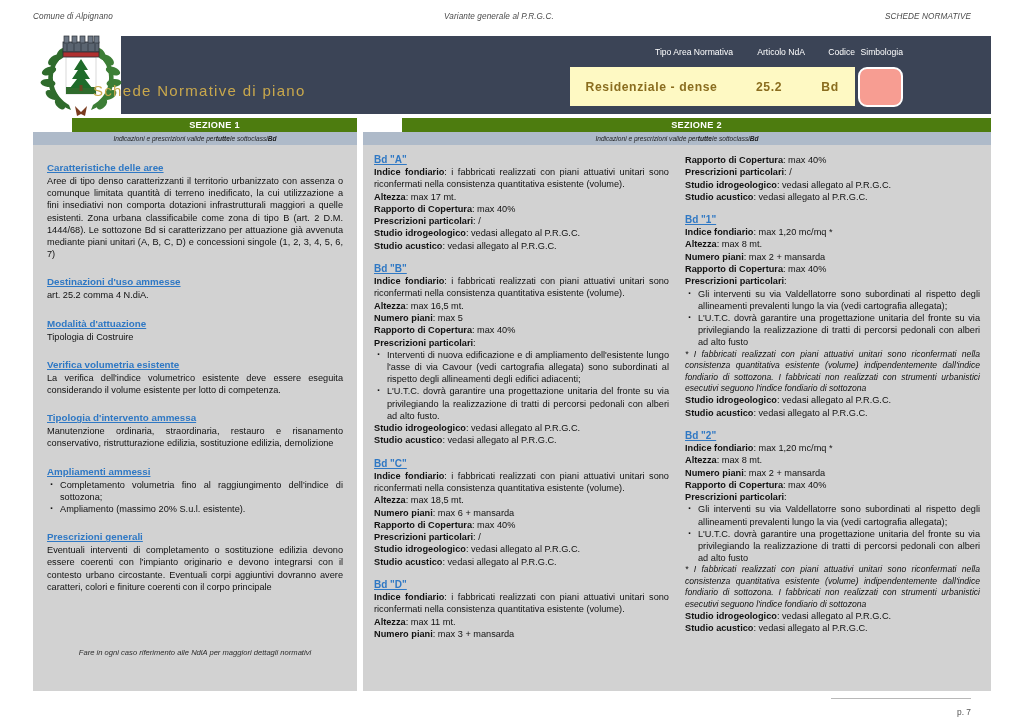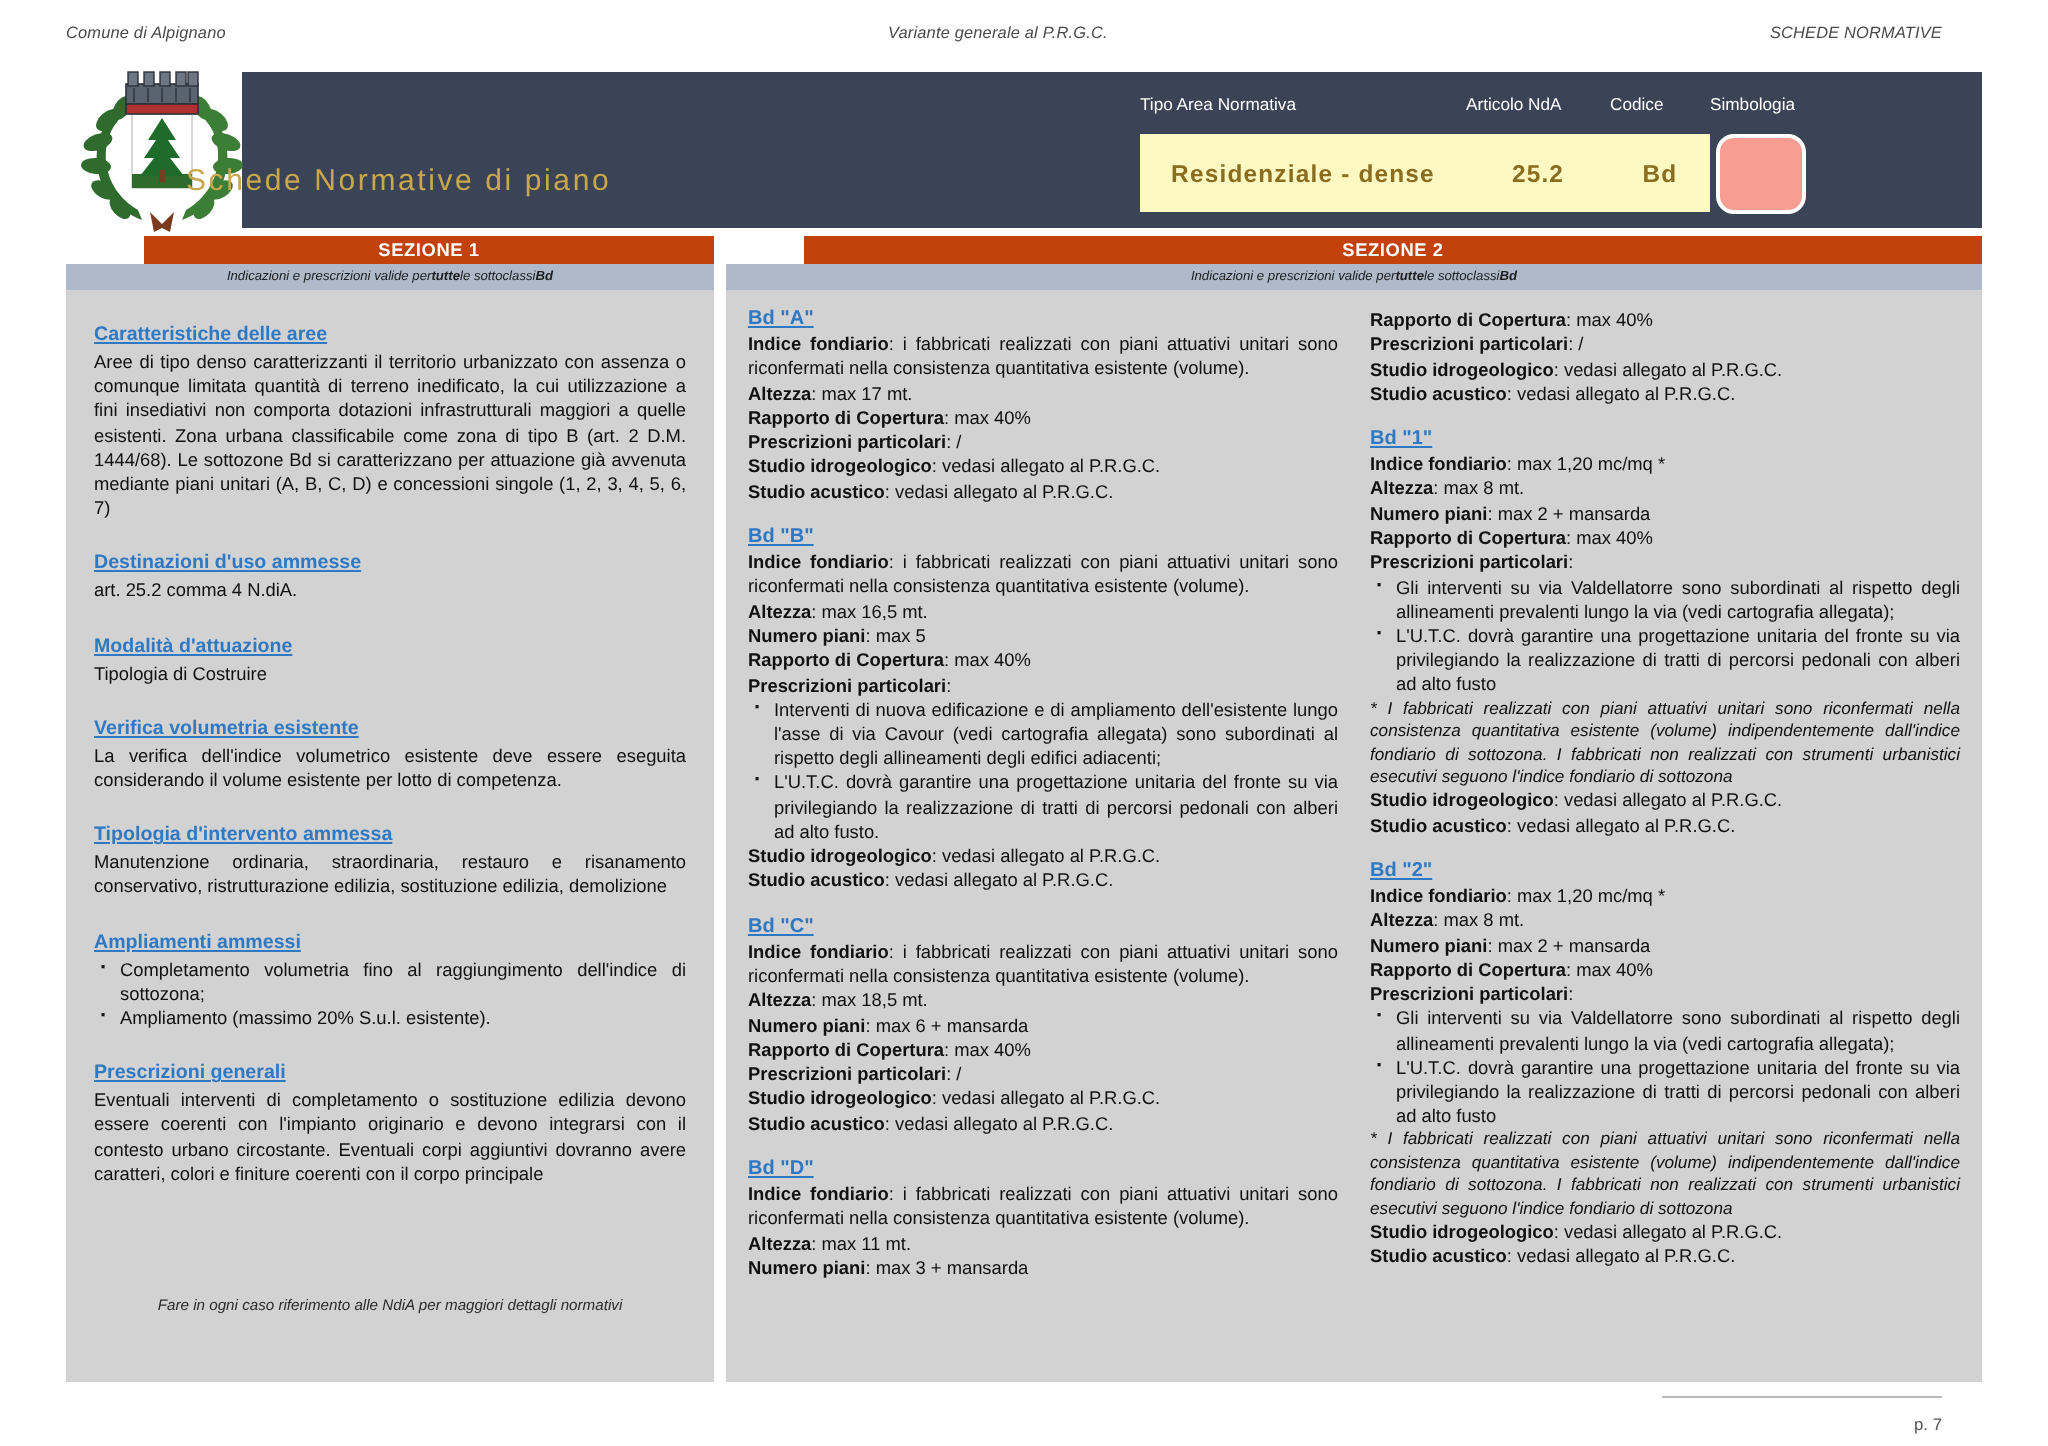--- a/index.html
+++ b/index.html
@@ -78,21 +78,21 @@
   .mi-labels {
     position: absolute;
     left: 0; top: 0;
     width: 333px; height: 31px;
     display: flex;
     align-items: center;
   }
   .mi-lbl {
     color: #ffffff;
     font-size: 8.6px;
-    text-align: left;
+    text-align: right;
   }
   .mi-lbl.tipo   { width: 163px; }
   .mi-lbl.art    { width: 72px; }
   .mi-lbl.cod    { width: 50px; }
   .mi-lbl.simb   { width: 48px; }
 
   .mi-values {
     position: absolute;
     left: 0; top: 31px;
     width: 285px; height: 39px;
@@ -126,21 +126,21 @@
     left: 33px; top: 118px;
     width: 958px; height: 573px;
     display: flex;
     gap: 6px;
   }
   .col-left  { width: 324px; display: flex; flex-direction: column; }
   .col-right { flex: 1; display: flex; flex-direction: column; }
 
   .sec-head {
     height: 14px;
-    background: #c2410c;
+    background: #4d7c0f;
     color: #ffffff;
     font-size: 9.2px;
     font-weight: bold;
     display: flex;
     align-items: center;
     justify-content: center;
     letter-spacing: .3px;
     margin-left: 39px;
   }
   .sec-sub {

